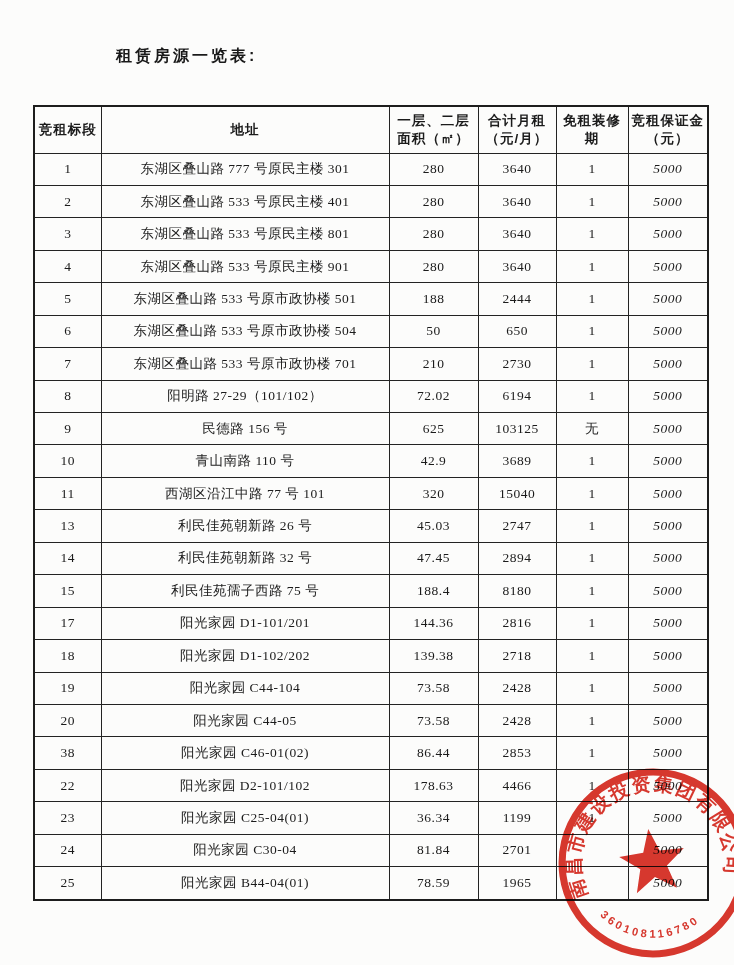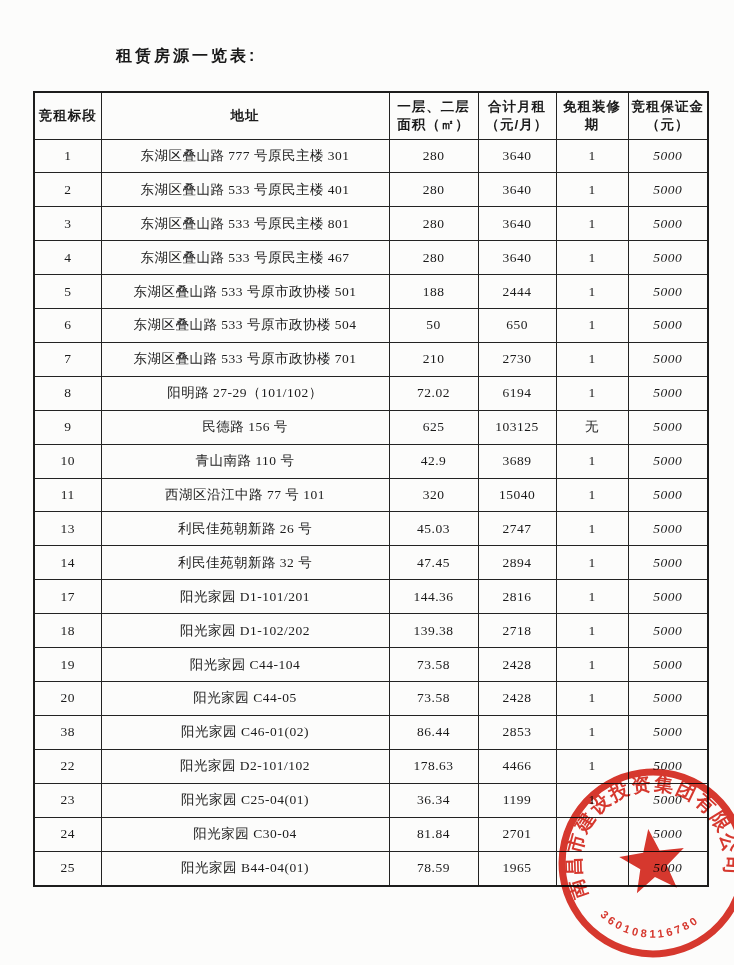--- a/index.html
+++ b/index.html
@@ -25,21 +25,21 @@
     margin: 16px;
     font-family: "Liberation Sans", "DejaVu Sans", sans-serif;
     font-size: 16px;
     font-weight: bold;
     letter-spacing: 3px;
     color: #1a1a1a;
   }
   table.listing {
     position: absolute;
     left: 33px;
-    top: 91px;
+    top: 105px;
     width: 674px;
     height: 796px;
     border-collapse: collapse;
     table-layout: fixed;
     background: transparent;
   }
   table.listing th, table.listing td {
     border: 1.5px solid #232323;
     padding: 0 2px;
     text-align: center;
@@ -131,21 +131,21 @@
         <tr>
           <td class="cell-no">3</td>
           <td class="cell-address addr-left">东湖区叠山路 533 号原民主楼 801</td>
           <td class="cell-area">280</td>
           <td class="cell-rent">3640</td>
           <td class="cell-free">1</td>
           <td class="cell-deposit">5000</td>
         </tr>
         <tr>
           <td class="cell-no">4</td>
-          <td class="cell-address addr-left">东湖区叠山路 533 号原民主楼 467</td>
+          <td class="cell-address addr-left">东湖区叠山路 533 号原民主楼 901</td>
           <td class="cell-area">280</td>
           <td class="cell-rent">3640</td>
           <td class="cell-free">1</td>
           <td class="cell-deposit">5000</td>
         </tr>
         <tr>
           <td class="cell-no">5</td>
           <td class="cell-address addr-left">东湖区叠山路 533 号原市政协楼 501</td>
           <td class="cell-area">188</td>
           <td class="cell-rent">2444</td>
@@ -206,20 +206,28 @@
           <td class="cell-area">45.03</td>
           <td class="cell-rent">2747</td>
           <td class="cell-free">1</td>
           <td class="cell-deposit">5000</td>
         </tr>
         <tr>
           <td class="cell-no">14</td>
           <td class="cell-address">利民佳苑朝新路 32 号</td>
           <td class="cell-area">47.45</td>
           <td class="cell-rent">2894</td>
+          <td class="cell-free">1</td>
+          <td class="cell-deposit">5000</td>
+        </tr>
+        <tr>
+          <td class="cell-no">15</td>
+          <td class="cell-address">利民佳苑孺子西路 75 号</td>
+          <td class="cell-area">188.4</td>
+          <td class="cell-rent">8180</td>
           <td class="cell-free">1</td>
           <td class="cell-deposit">5000</td>
         </tr>
         <tr>
           <td class="cell-no">17</td>
           <td class="cell-address">阳光家园 D1-101/201</td>
           <td class="cell-area">144.36</td>
           <td class="cell-rent">2816</td>
           <td class="cell-free">1</td>
           <td class="cell-deposit">5000</td>

